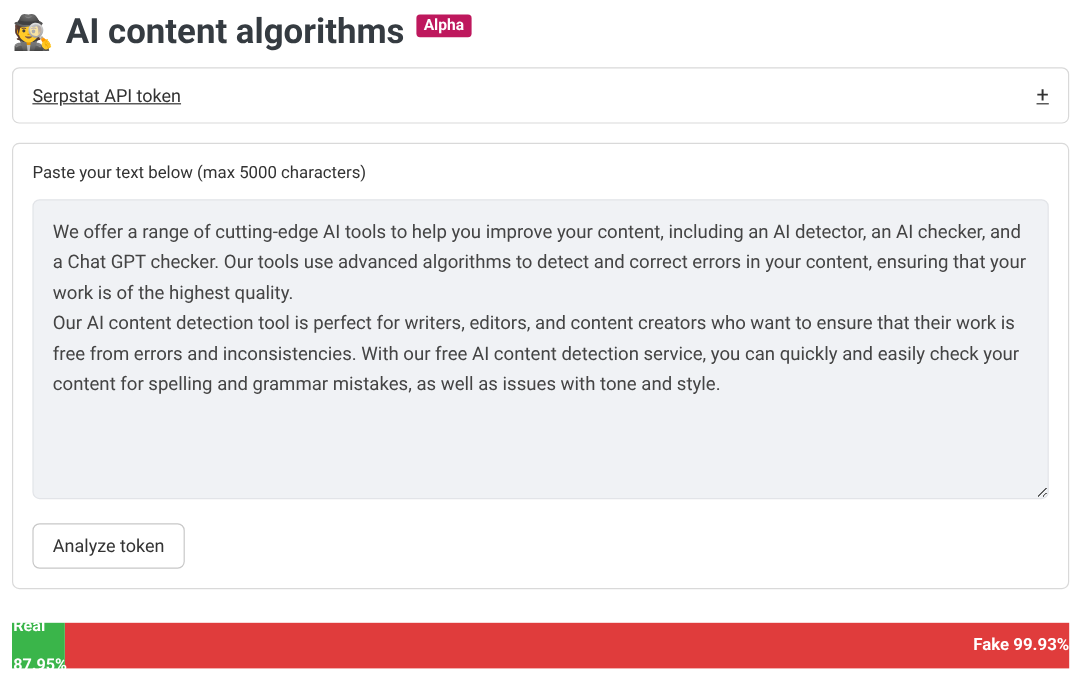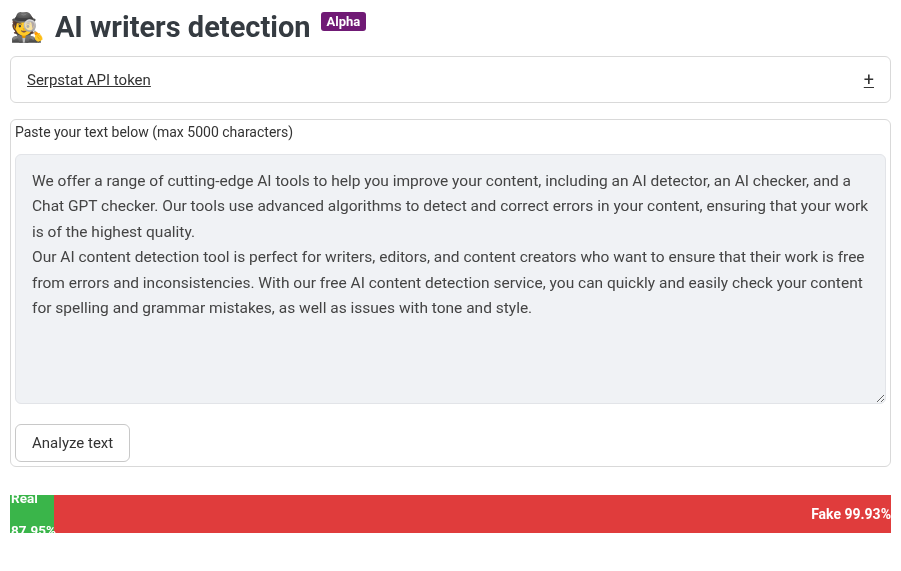--- a/index.html
+++ b/index.html
@@ -22,21 +22,21 @@
     }
     .header-icon {
       font-size: 28px;
     }
     .header-title {
       font-size: 29px;
       font-weight: 700;
       color: #353b41;
     }
     .alpha-badge {
-      background: #701a75;
+      background: #be185d;
       color: #fff;
       font-size: 13px;
       font-weight: 700;
       padding: 2px 6px;
       border-radius: 3px;
       position: relative;
       top: -6px;
     }
     .token-bar {
       border: 1px solid #d9d9d9;
@@ -54,21 +54,21 @@
       color: #333;
     }
     .plus-icon {
       font-size: 18px;
       font-weight: 400;
       color: #333;
     }
     .main-panel {
       border: 1px solid #d9d9d9;
       border-radius: 6px;
-      padding: 4px;
+      padding: 16px;
       margin-bottom: 28px;
     }
     .paste-label {
       font-size: 14px;
       color: #333;
       margin-bottom: 14px;
     }
     .text-area {
       width: 100%;
       height: 250px;
@@ -123,34 +123,34 @@
       align-items: center;
       justify-content: flex-end;
       font-size: 14px;
     }
   </style>
 </head>
 <body>
 
 <div class="header">
   <span class="header-icon">🕵️</span>
-  <span class="header-title">AI writers detection</span>
+  <span class="header-title">AI content algorithms</span>
   <span class="alpha-badge">Alpha</span>
 </div>
 
 <div class="token-bar">
   <span class="token-label">Serpstat API token</span>
   <span class="plus-icon">+</span>
 </div>
 
 <div class="main-panel">
   <div class="paste-label">Paste your text below (max 5000 characters)</div>
   <textarea class="text-area" style="">We offer a range of cutting-edge AI tools to help you improve your content, including an AI detector, an AI checker, and a Chat GPT checker. Our tools use advanced algorithms to detect and correct errors in your content, ensuring that your work is of the highest quality.
 Our AI content detection tool is perfect for writers, editors, and content creators who want to ensure that their work is free from errors and inconsistencies. With our free AI content detection service, you can quickly and easily check your content for spelling and grammar mistakes, as well as issues with tone and style.</textarea>
-  <button class="analyze-btn">Analyze text</button>
+  <button class="analyze-btn">Analyze token</button>
 </div>
 
 <div class="result-bar">
   <div class="result-real" style="width:44px">
     <span>Real</span>
     <span>87.95%</span>
   </div>
   <div class="result-fake">
     <span>Fake 99.93%</span>
   </div>

